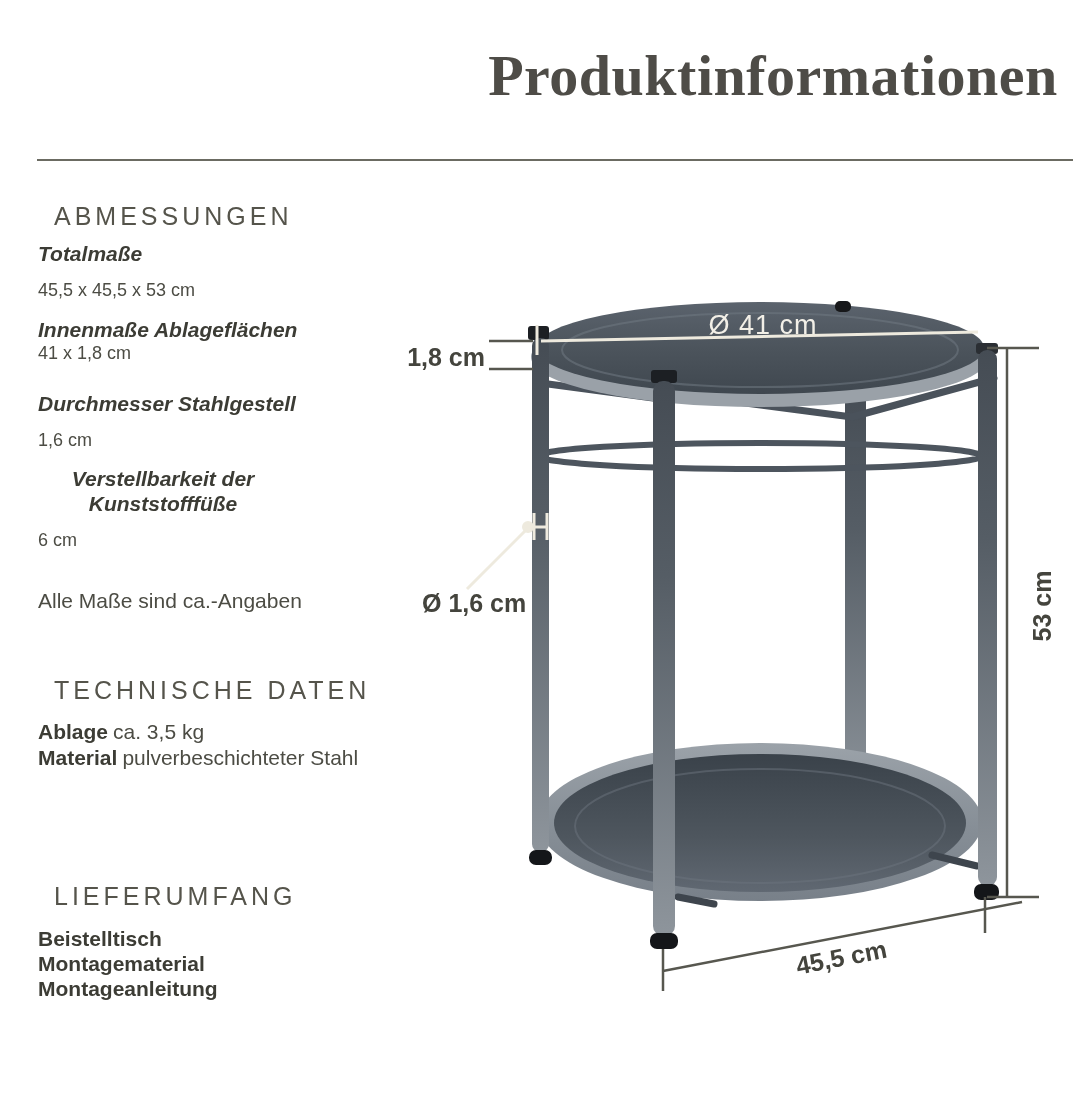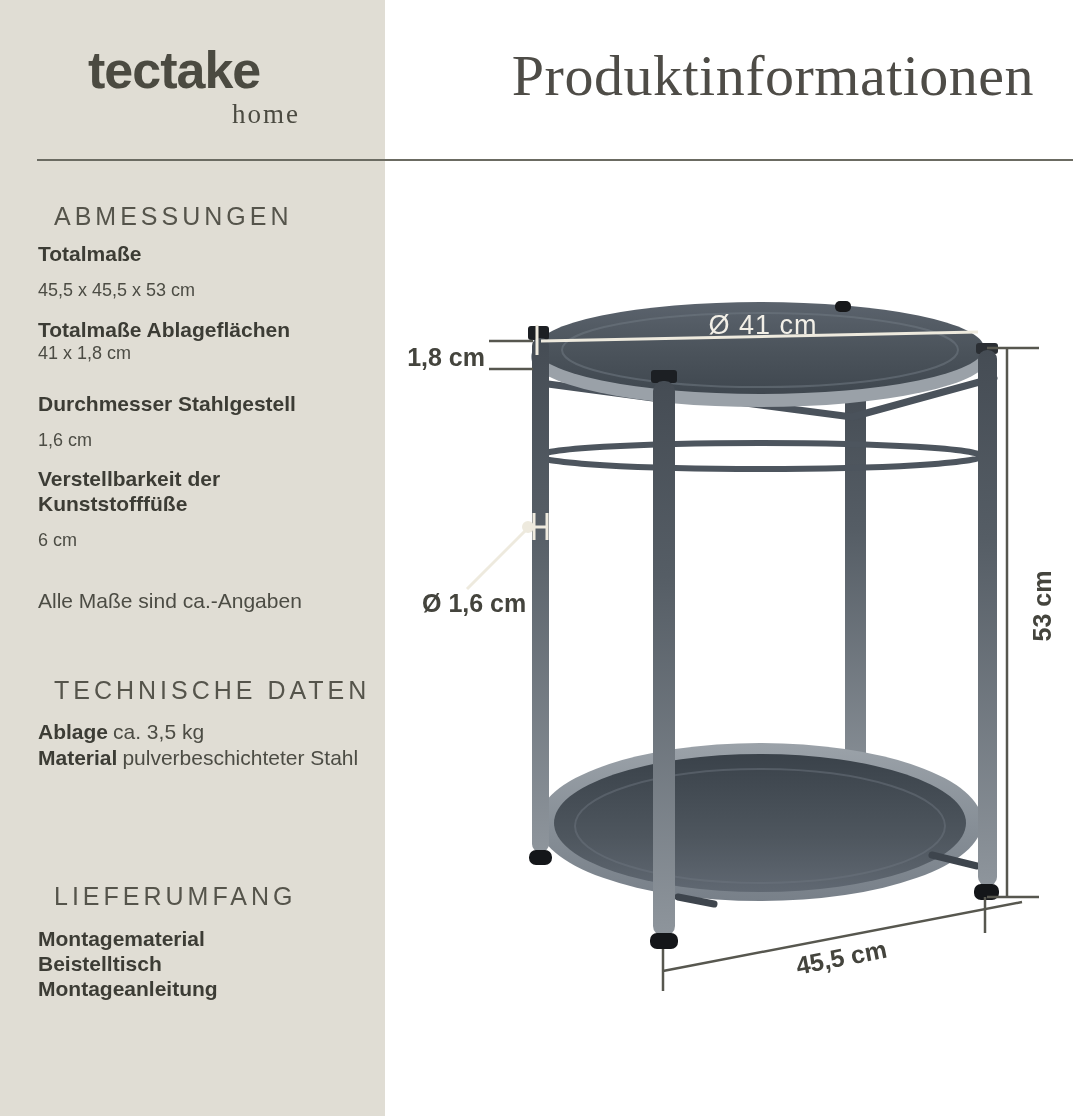--- a/index.html
+++ b/index.html
@@ -17,34 +17,34 @@
     color:var(--brand-text,#4b4a41);
   }
   .brand-sub {
     font-family:"Liberation Serif","DejaVu Serif",serif;
     font-size:27px; letter-spacing:2px; margin-top:3px; text-align:right;
     color:var(--brand-text,#4b4a41);
   }
   .title {
     position:absolute; left:466px; top:42px; width:614px; margin:0;
     text-align:center; font-family:"Liberation Serif","DejaVu Serif",serif;
-    font-weight:400; font-size:58px; letter-spacing:.5px;
+    font-weight:700; font-size:58px; letter-spacing:.5px;
     color:var(--title-text,#4e4c47);
   }
   .rule { position:absolute; left:37px; top:159px; width:1036px; height:2px;
     background:var(--rule,#6b6b62); }
   .shead {
     position:absolute; left:38px; margin:16px; font-size:25px; font-weight:400;
     letter-spacing:4px; line-height:25px; color:var(--heading-text,#55544b);
   }
   .lbl {
     position:absolute; left:38px; width:335px; font-size:21px; font-weight:700;
-    line-height:25px; color:var(--label-text,#3c3c35);
-  }
-  .lbl.narrow { width:250px; }
+    line-height:25px; color:var(--label-text,#3c3c35);font-style:italic;
+  }
+  .lbl.narrow { width:250px;text-align:center; }
   .val {
     position:absolute; left:38px; width:335px; font-size:18px; line-height:25px;
     color:var(--body-text,#4c4c44);
     margin-top:12px;
   }
   .note { position:absolute; left:38px; width:340px; font-size:21px;
     color:var(--body-text,#4c4c44); }
   .tech { position:absolute; left:38px; width:335px; font-size:21px;
     line-height:26px; color:var(--body-text,#4c4c44); }
   .tech .b { font-weight:700; color:var(--label-text,#3c3c35); margin-right:5px; }
@@ -59,58 +59,52 @@
   .anno .cal  { stroke:var(--callout,#eeeade); stroke-width:3; fill:none; }
   .anno .calfill { fill:var(--callout,#eeeade); stroke:none; }
   .anno text.wtext { fill:var(--callout-text,#f2efe7); font-size:27px;
     font-weight:500; letter-spacing:1px; }
 </style>
 </head>
 <body>
 
 <div id="canvas">
 
-  <aside class="sidebar">
-    <div class="brand">
-      <div class="brand-name">tectake</div>
-      <div class="brand-sub">home</div>
-    </div>
-  </aside>
 
   <h1 class="title">Produktinformationen</h1>
   <div class="rule"></div>
 
   <h2 class="shead" style="top:188px">ABMESSUNGEN</h2>
 
   <div class="lbl" style="top:241px">Totalmaße</div>
   <div class="val" style="top:266px">45,5 x 45,5 x 53 cm</div>
 
-  <div class="lbl" style="top:317px">Totalmaße Ablageflächen</div>
+  <div class="lbl" style="top:317px">Innenmaße Ablageflächen</div>
   <div class="val" style="top:329px">41 x 1,8 cm</div>
 
   <div class="lbl" style="top:391px">Durchmesser Stahlgestell</div>
   <div class="val" style="top:416px">1,6 cm</div>
 
   <div class="lbl narrow" style="top:466px">Verstellbarkeit der Kunststofffüße</div>
   <div class="val" style="top:516px">6 cm</div>
 
   <div class="note" style="top:589px">Alle Maße sind ca.-Angaben</div>
 
   <h2 class="shead" style="top:662px">TECHNISCHE DATEN</h2>
 
   <div class="tech" style="top:719px">
     <div><span class="b">Ablage</span><span>ca. 3,5 kg</span></div>
     <div><span class="b">Material</span><span>pulverbeschichteter Stahl</span></div>
   </div>
 
   <h2 class="shead" style="top:868px">LIEFERUMFANG</h2>
 
   <div class="delivery" style="top:926px">
+    <div>Beistelltisch</div>
     <div>Montagematerial</div>
-    <div>Beistelltisch</div>
     <div>Montageanleitung</div>
   </div>
 
   <svg class="diagram" viewBox="0 0 1080 1116">
     <defs>
       <linearGradient id="legG" x1="0" y1="0" x2="0" y2="1">
         <stop offset="0" stop-color="#454c54"></stop>
         <stop offset="0.35" stop-color="#555d65"></stop>
         <stop offset="1" stop-color="#8e959c"></stop>
       </linearGradient>

